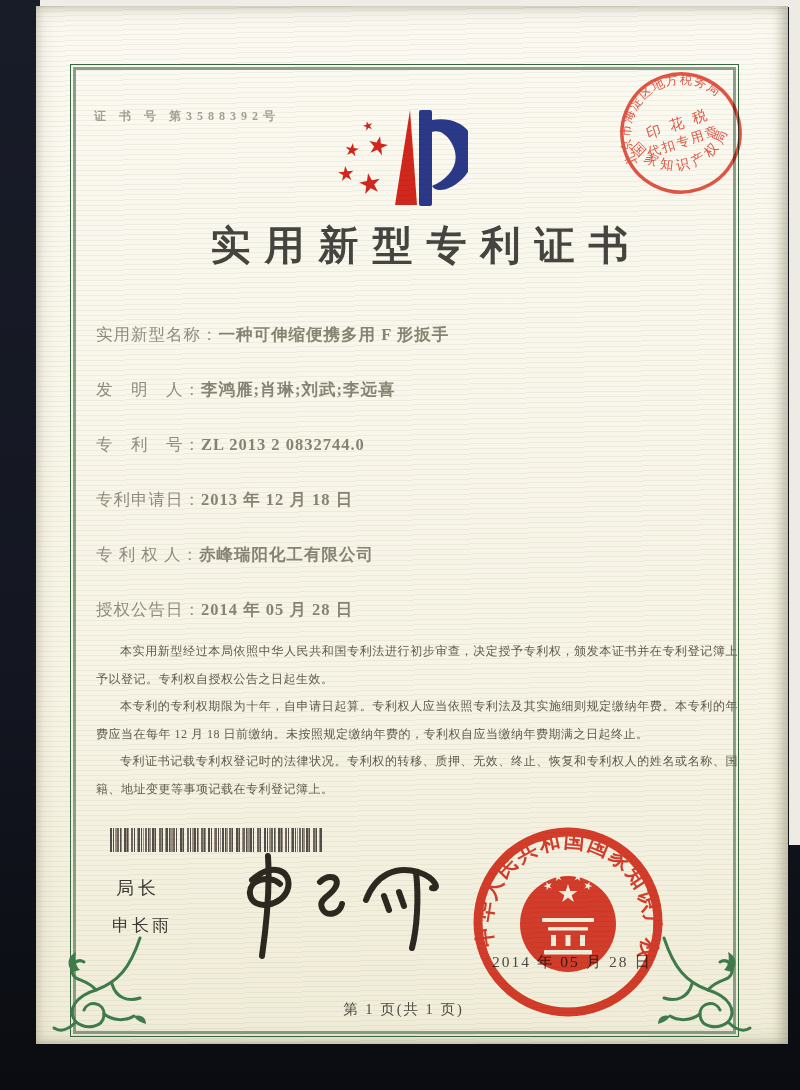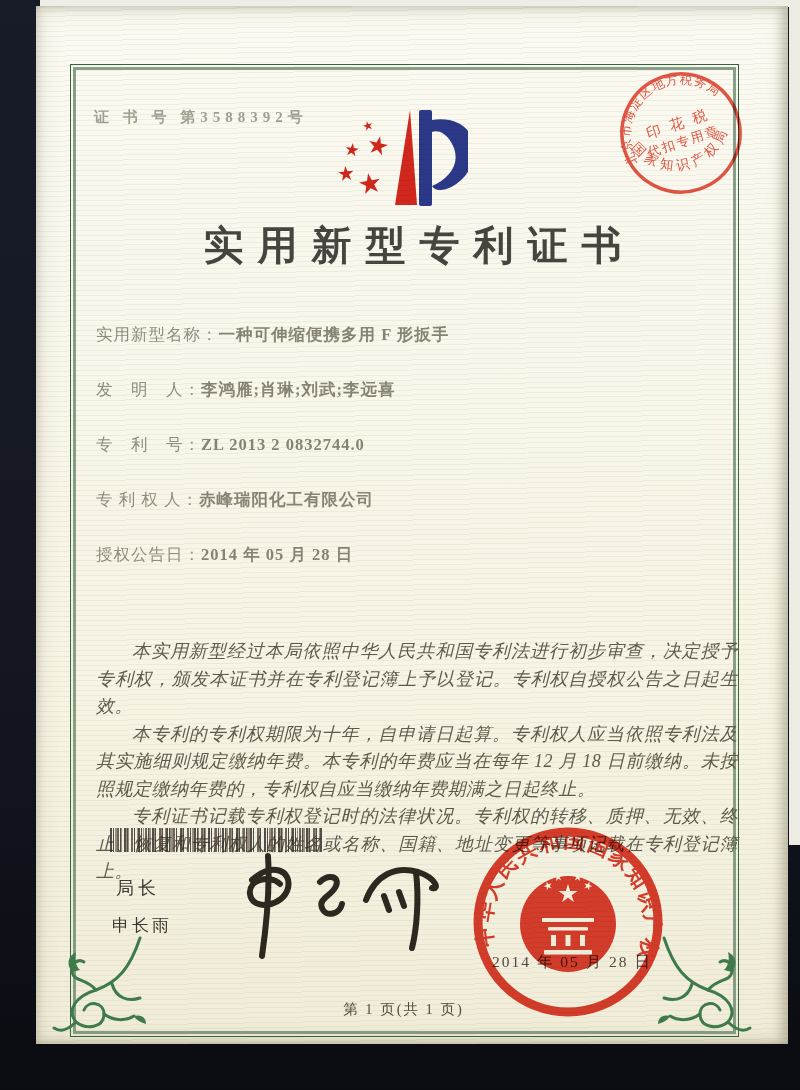--- a/index.html
+++ b/index.html
@@ -19,37 +19,37 @@
     box-shadow: inset 0 0 22px rgba(110,104,70,0.22), inset -7px 0 10px rgba(70,66,40,0.22), inset 3px 0 6px rgba(70,66,40,0.12);
   }
   .frame{
     position:absolute;left:34px;top:58px;width:667px;height:971px;
     border:1px solid #35663d;
   }
   .frame::before{
     content:'';position:absolute;inset:2px;border:3px solid rgba(100,128,104,0.75);
   }
   .cert-number{
-    position:absolute;left:58px;top:102px;font-size:15px;letter-spacing:5px;
+    position:absolute;left:58px;top:102px;font-size:12px;letter-spacing:5px;
     color:#a29e90;font-weight:600;
   }
   .logo{position:absolute;left:296px;top:98px;mix-blend-mode:multiply;}
   .title{
-    position:absolute;left:23px;top:212px;width:707px;text-align:center;
+    position:absolute;left:30px;top:212px;width:707px;text-align:center;
     font-size:40px;font-weight:700;letter-spacing:14px;color:#45443f;margin:0;
     text-indent:14px;
   }
   .fields{position:absolute;left:60px;top:318px;width:620px;}
   .field-row{height:55px;font-size:16.5px;color:#8b887a;letter-spacing:1px;}
   .field-row .lbl{color:#8f8c7d;margin-top:42px;}
   .field-row .val{color:#868372;font-weight:bold;}
   .paragraphs{position:absolute;left:60px;top:632px;width:642px;}
   .paragraphs p{
-    margin:0;text-indent:2em;font-size:18px;line-height:27.5px;color:#5e5b4d;
-    letter-spacing:0.5px;text-align:justify;font-style:italic;
+    margin:0;text-indent:2em;font-size:12px;line-height:27.5px;color:#5e5b4d;
+    letter-spacing:0.5px;text-align:justify;
   }
   .barcode{
     position:absolute;left:74px;top:822px;width:212px;height:24px;opacity:0.82;
     background-image:
       repeating-linear-gradient(90deg,#2e2a28 0 2px,transparent 2px 3px,#2e2a28 3px 4px,transparent 4px 7px,#514740 7px 9px,transparent 9px 10px,#2e2a28 10px 11px,transparent 11px 14px),
       repeating-linear-gradient(90deg,rgba(60,40,30,0.6) 0 1px,transparent 1px 5px,rgba(60,40,30,0.6) 5px 8px,transparent 8px 11px);
   }
   .signer{position:absolute;left:76px;top:870px;color:#3d3a33;}
   .signer .role{font-size:18px;letter-spacing:4px;margin:0 0 14px 4px;}
   .signer .name{font-size:17px;letter-spacing:3px;margin:0;}
@@ -127,20 +127,23 @@
 
   <div class="fields">
     <div class="field-row">
       <span class="lbl">实用新型名称：</span><span class="val">一种可伸缩便携多用 F 形扳手</span>
     </div>
     <div class="field-row">
       <span class="lbl">发　明　人：</span><span class="val">李鸿雁;肖琳;刘武;李远喜</span>
     </div>
     <div class="field-row">
       <span class="lbl">专　利　号：</span><span class="val">ZL 2013 2 0832744.0</span>
+    </div>
+    <div class="field-row">
+      <span class="lbl">专利申请日：</span><span class="val">2013 年 12 月 18 日</span>
     </div>
     <div class="field-row">
       <span class="lbl">专 利 权 人：</span><span class="val">赤峰瑞阳化工有限公司</span>
     </div>
     <div class="field-row">
       <span class="lbl">授权公告日：</span><span class="val">2014 年 05 月 28 日</span>
     </div>
   </div>
 
   <div class="paragraphs">

